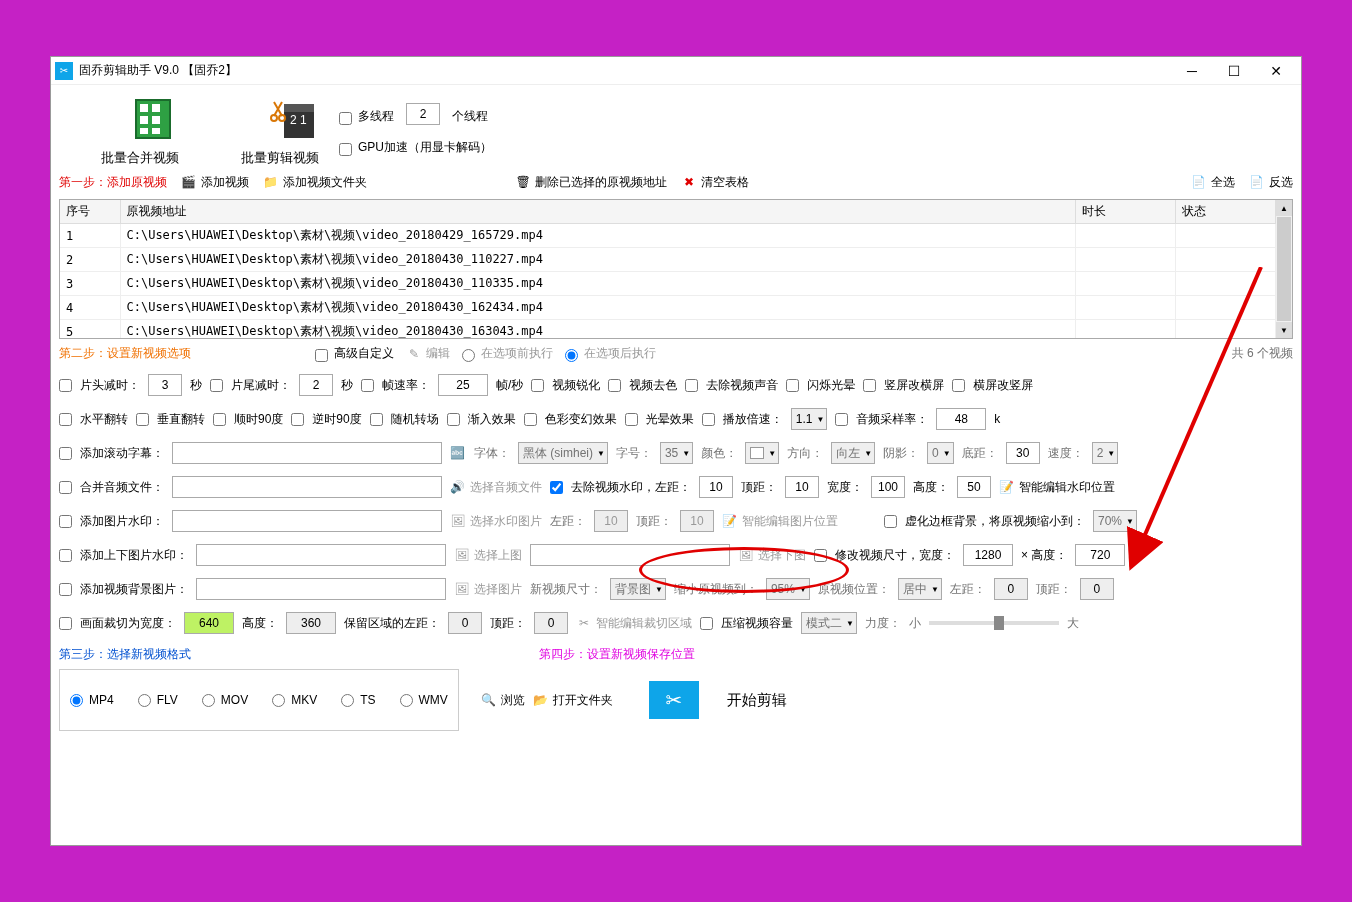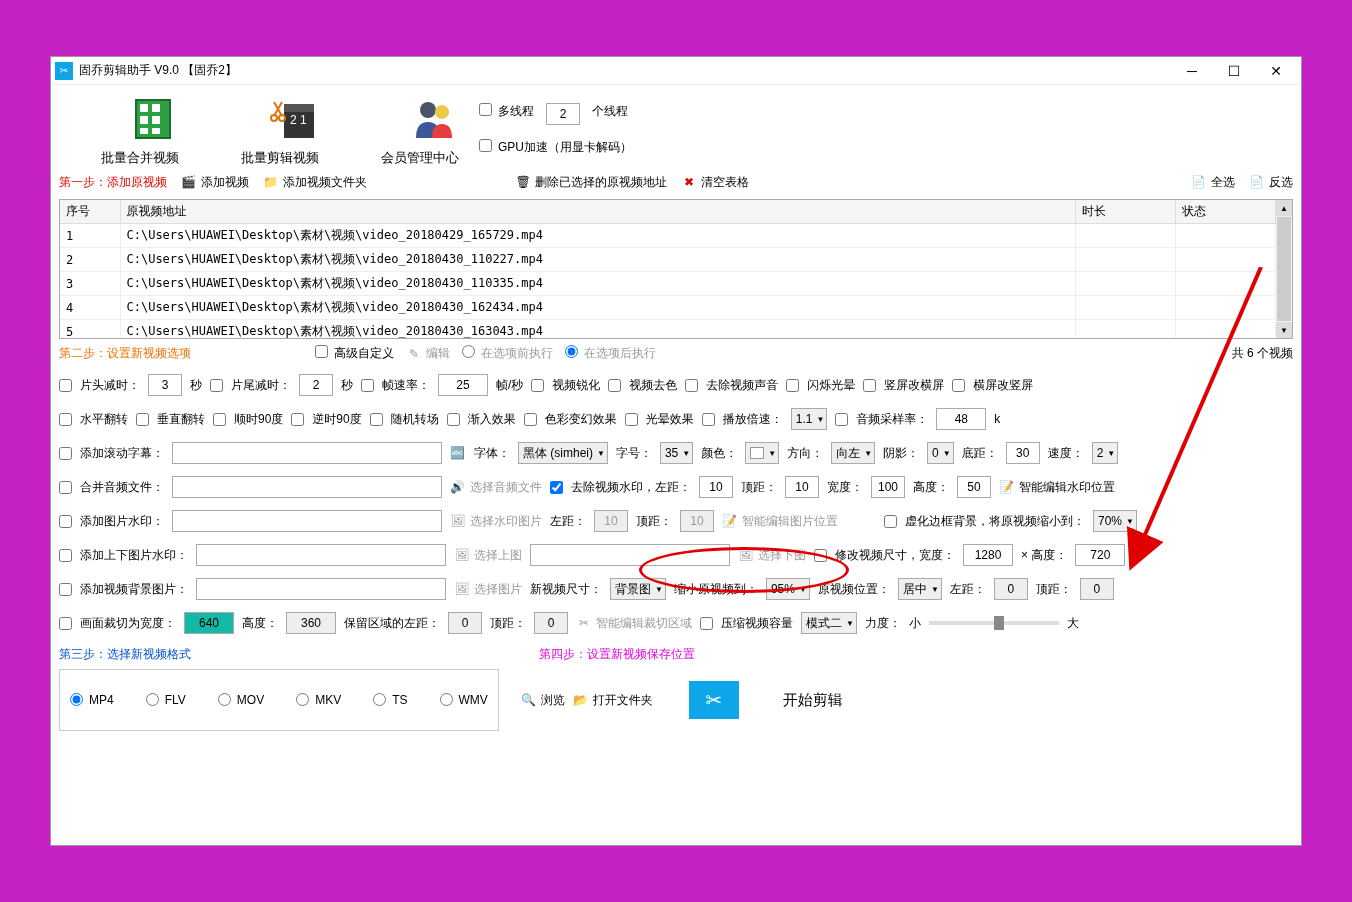--- a/index.html
+++ b/index.html
@@ -8,49 +8,49 @@
 .titlebar{height:28px;display:flex;align-items:center;padding:0 4px;border-bottom:1px solid #eee}
 .titlebar .icon{width:18px;height:18px;background:#0ea5e9;margin-right:6px;display:inline-flex;align-items:center;justify-content:center;color:#fff;font-size:10px}
 .titlebar .title{flex:0 0 auto}
 .winbtns{margin-left:auto;display:flex}
 .winbtn{width:42px;height:27px;display:flex;align-items:center;justify-content:center;font-size:14px;cursor:pointer}
 .toolbar{display:flex;align-items:flex-start;padding:10px 8px 0 8px;gap:20px}
 .toolbtn{display:flex;flex-direction:column;align-items:flex-end;width:120px;cursor:pointer}
 .toolbtn .bigicon{width:50px;height:48px;margin-bottom:6px;display:flex;align-items:center;justify-content:center}
 .toolbtn .lbl{font-size:13px}
 .toolbar-right{flex:1;padding-top:8px;display:flex;flex-direction:column;gap:14px}
-.chkrow{display:flex;align-items:flex-start;gap:6px}
+.chkrow{display:flex;align-items:flex-end;gap:6px}
 input[type=checkbox]{width:13px;height:13px}
 input[type=radio]{width:13px;height:13px}
 input[type=text]{border:1px solid #aaa;height:22px;padding:0 4px;font-size:12px}
 .step-bar{display:flex;align-items:center;height:30px;padding:0 8px;gap:14px}
 .red{color:#e00000}
 .orange{color:#f07000}
 .magenta{color:#e000e0}
 .blue{color:#0050d0}
-.gray{color:#000000}
+.gray{color:#737373}
 .smallbtn{display:inline-flex;align-items:center;gap:4px;cursor:pointer}
 .smallicon{width:16px;height:16px;display:inline-flex;align-items:center;justify-content:center}
 .table-wrap{border:1px solid #aaa;margin:2px 8px 0 8px;height:140px;display:flex}
 .table-inner{flex:1;overflow:hidden}
 table{width:100%;border-collapse:collapse}
 th{background:#f5f5f5;border-right:1px solid #ddd;border-bottom:1px solid #ddd;text-align:left;padding:3px 6px;font-weight:normal}
 td{border-right:1px solid #eee;border-bottom:1px solid #eee;padding:3px 6px;font-family:monospace}
 .scrollbar{width:16px;background:#f0f0f0;display:flex;flex-direction:column}
 .scrollbar .arrow{height:16px;background:#ddd;display:flex;align-items:center;justify-content:center;font-size:8px}
 .scrollbar .thumb{flex:1;background:#ccc;margin:1px}
 .step2-bar{display:flex;align-items:center;padding:4px 8px;gap:12px;margin-top:2px}
 .option-area{padding:2px 8px}
 .opt-row{display:flex;align-items:center;gap:8px;padding:6px 0;flex-wrap:nowrap;white-space:nowrap}
 .opt-row>*{flex-shrink:0}
 .w30{width:34px;text-align:center}
 .w50{width:50px;text-align:center}
 .w280{width:270px}
 .bottom-area{display:flex;padding:6px 8px;gap:16px}
-.format-box{border:1px solid #ccc;padding:16px 10px;display:flex;gap:32px;align-items:center}
+.format-box{border:1px solid #ccc;padding:16px 10px;display:flex;gap:24px;align-items:center}
 .save-box{flex:1;display:flex;align-items:center;gap:8px;padding:12px 6px}
 .big-cut-btn{width:50px;height:38px;background:#0ea5e9;display:flex;align-items:center;justify-content:center;color:#fff;font-size:20px}
 .ellipse-annot{position:absolute;border:3px solid #e00000;border-radius:50%;pointer-events:none}
 .arrow-svg{position:absolute;pointer-events:none}
 .disabled{color:#999}
 .dropdown{display:inline-flex;align-items:center;border:1px solid #aaa;height:22px;background:#efefef;padding:0 2px 0 4px;gap:4px}
 .dropdown .caret{font-size:8px}
 .slider{width:130px;height:4px;background:#ddd;position:relative;display:inline-block;vertical-align:middle}
 .slider .knob{position:absolute;top:-5px;left:50%;width:10px;height:14px;background:#888}
 </style>
@@ -90,31 +90,20 @@
             <rect x="14" y="14" width="30" height="28" fill="#333"></rect>
             <rect x="14" y="8" width="30" height="8" fill="#555"></rect>
             <text x="20" y="28" fill="#fff" font-size="8">2 1</text>
             <path d="M4 6 L12 20 M12 6 L4 20" stroke="#d97706" stroke-width="2"></path>
             <circle cx="4" cy="22" r="3" fill="none" stroke="#d97706" stroke-width="2"></circle>
             <circle cx="12" cy="22" r="3" fill="none" stroke="#d97706" stroke-width="2"></circle>
           </svg>
         </div>
       <span class="lbl">批量剪辑视频</span>
     </div>
-    <div class="toolbtn">
-      <div class="bigicon">
-          <svg width="48" height="46">
-            <circle cx="18" cy="14" r="8" fill="#4a5568"></circle>
-            <path d="M6 42 Q6 26 18 26 Q30 26 30 42 Z" fill="#3b5998"></path>
-            <circle cx="32" cy="16" r="7" fill="#ecc94b"></circle>
-            <path d="M22 42 Q22 28 32 28 Q42 28 42 42 Z" fill="#e53e3e"></path>
-          </svg>
-        </div>
-      <span class="lbl">会员管理中心</span>
-    </div>
     <div class="toolbar-right">
       <div class="chkrow">
         <input type="checkbox" style="">
         <span>多线程</span>
         <input type="text" class="w30" style="margin: 0px 6px;" value="2">
         <span>个线程</span>
       </div>
       <div class="chkrow">
         <input type="checkbox" style="">
         <span>GPU加速（用显卡解码）</span>
@@ -415,21 +404,21 @@
         </span>
       <span class="gray">左距：</span>
         <input type="text" class="w30" style="background: rgb(238, 238, 238);" value="0">
       <span class="gray">顶距：</span>
         <input type="text" class="w30" style="background: rgb(238, 238, 238);" value="0">
     </div>
 
     <div class="opt-row">
       <input type="checkbox" style="">
         <span>画面裁切为宽度：</span>
-      <input type="text" class="w50" style="background: #14b8a6;" value="640">
+      <input type="text" class="w50" style="background: #bef264;" value="640">
       <span>高度：</span>
         <input type="text" class="w50" style="background: rgb(238, 238, 238);" value="360">
       <span>保留区域的左距：</span>
         <input type="text" class="w30" style="background: rgb(238, 238, 238);" value="0">
       <span>顶距：</span>
         <input type="text" class="w30" style="background: rgb(238, 238, 238);" value="0">
       <span class="smallbtn disabled">
           <span class="smallicon">✂</span>
           <span>智能编辑裁切区域</span>
         </span>
@@ -485,21 +474,21 @@
       <span class="smallbtn">
           <span class="smallicon">🔍</span>
           <span>浏览</span>
         </span>
       <span class="smallbtn">
           <span class="smallicon">📂</span>
           <span>打开文件夹</span>
         </span>
       <span style="flex:0 0 20px"></span>
       <span class="big-cut-btn">✂</span>
-      <span style="font-size:15px;margin-left:36px">开始剪辑</span>
+      <span style="font-size:15px;margin-left:20px">开始剪辑</span>
     </div>
   </div>
 
   <div class="ellipse-annot" style="left:588px;top:490px;width:210px;height:46px"></div>
   <svg class="arrow-svg" style="left:1060px;top:210px;width:170px;height:310px">
     <defs>
         <marker id="ah" markerWidth="12" markerHeight="12" refX="9" refY="5" orient="auto">
           <path d="M0,0 L10,5 L0,10 Z" fill="#e00000"></path>
         </marker>
       </defs>

